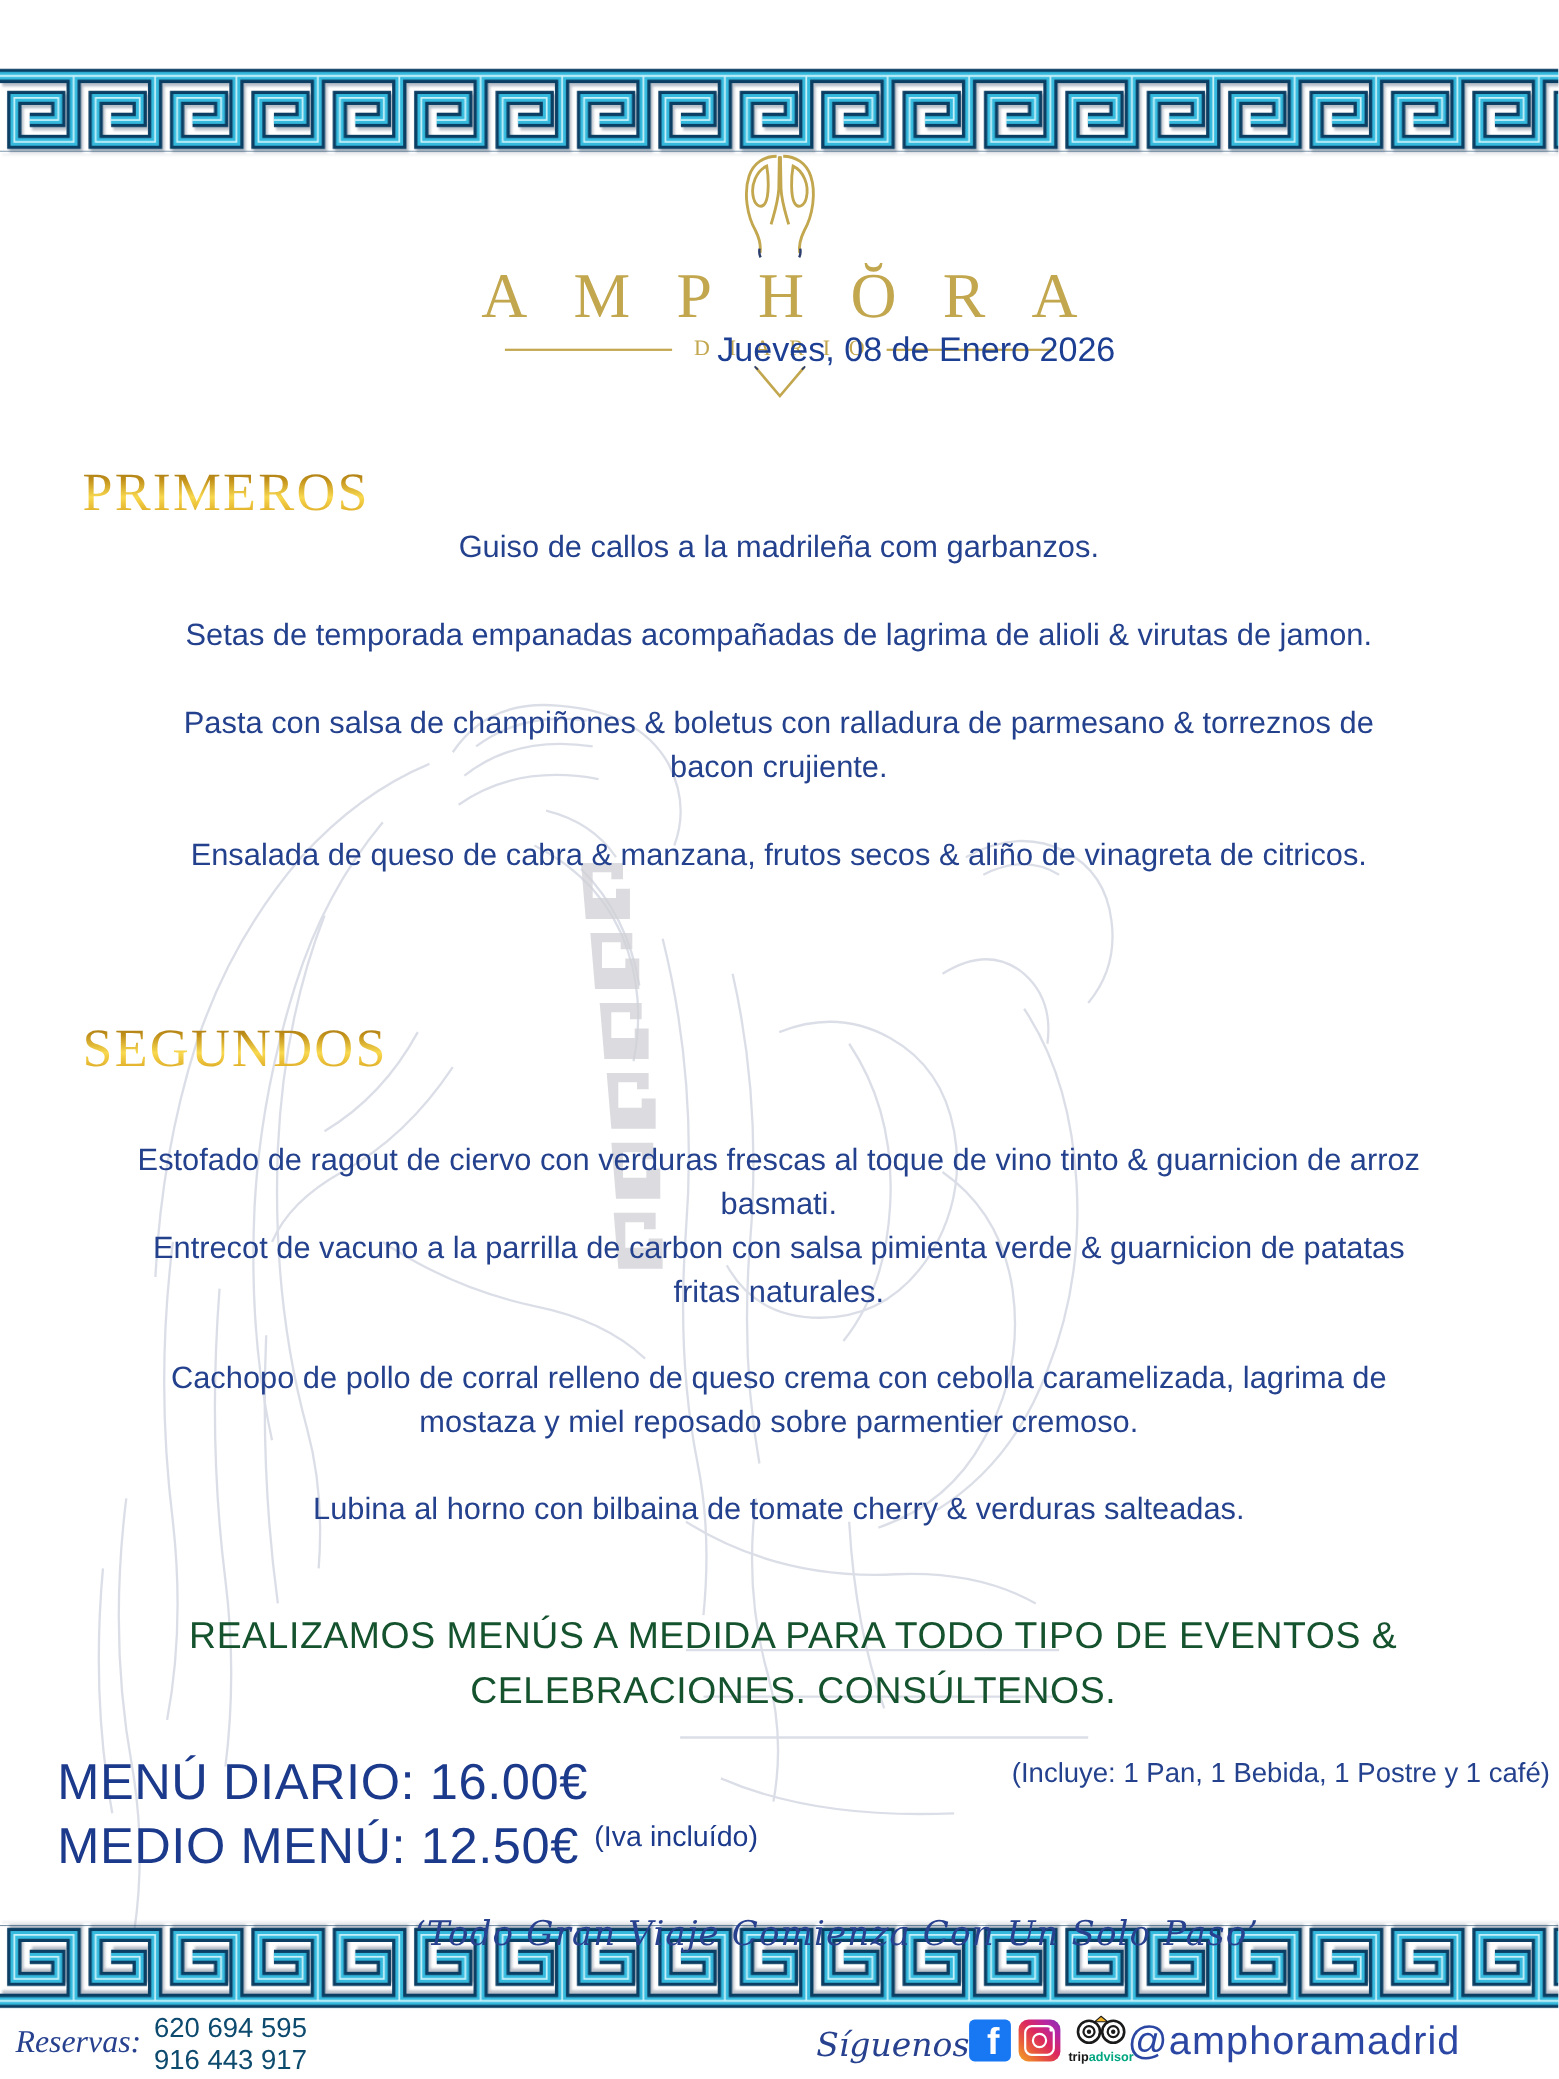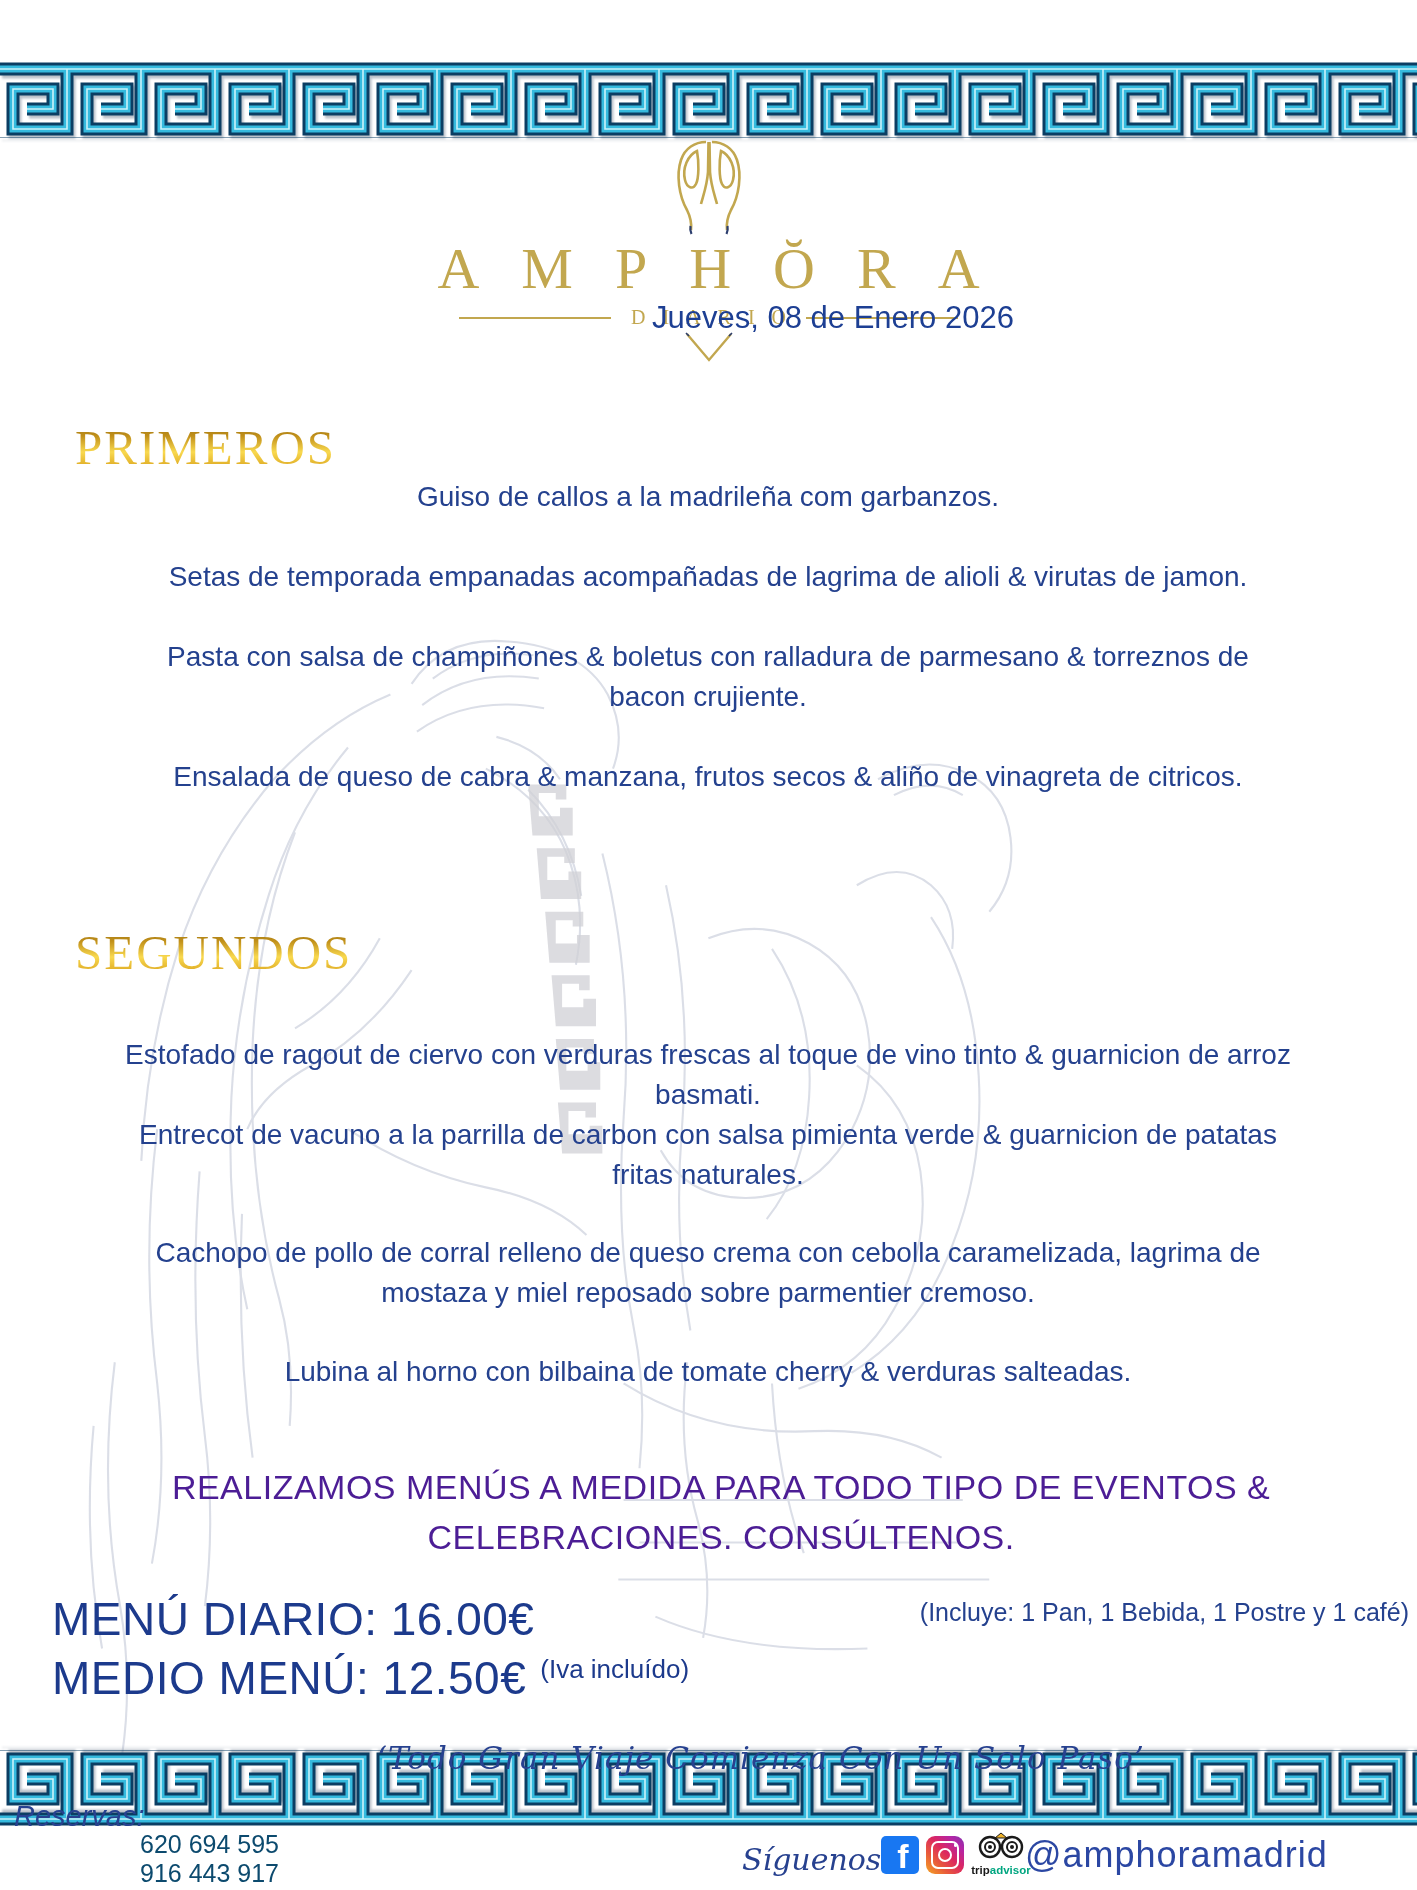--- a/index.html
+++ b/index.html
@@ -39,35 +39,35 @@
   
   .dish{
     position:absolute;left:98px;width:1220px;z-index:2;
     text-align:center;font-size:28px;line-height:40px;color:#24418e;white-space:pre-line;
   }
   .d1{top:477px;} .d2{top:557px;} .d3{top:637px;} .d4{top:757px;}
   .s1{top:995px;margin-top:40px;} .s2{top:1115px;} .s3{top:1233px;} .s4{top:1352px;}
   
   .events-note{
     position:absolute;left:50%;top:1462px;transform:translateX(-49%);width:1260px;z-index:2;
-    text-align:center;font-size:34px;line-height:50px;color:#4c1d95;white-space:pre-line;letter-spacing:.5px;
+    text-align:center;font-size:34px;line-height:50px;color:#14532d;white-space:pre-line;letter-spacing:.5px;
   }
   
   .pricing{position:absolute;left:38px;top:1590px;z-index:2;margin-left:14px;}
   .price-row{font-size:46px;line-height:59px;color:#1c3a8c;white-space:nowrap;letter-spacing:.5px;}
   .vat-note{font-size:26px;position:relative;top:-16px;margin-left:14px;letter-spacing:0;}
   .includes-note{position:absolute;right:8px;top:1598px;font-size:25px;color:#24418e;z-index:2;}
   
   .quote{
     position:absolute;left:0;right:0;top:1740px;margin-left:105px;z-index:2;
     text-align:center;font-family:"DejaVu Serif",serif;font-style:italic;
     font-size:31px;color:#27418f;letter-spacing:1px;
   }
   
-  .reservas{position:absolute;left:14px;top:1800px;font-family:Liberation Sans, sans-serif;font-style:italic;font-size:29px;color:#27418f;z-index:2;}
+  .reservas{position:absolute;left:14px;top:1840px;font-family:Liberation Serif, serif;font-style:italic;font-size:29px;color:#27418f;z-index:2;}
   .phones{position:absolute;left:140px;top:1830px;font-size:25px;line-height:29px;color:#0c4a6e;z-index:2;}
   .siguenos{position:absolute;left:742px;top:1842px;font-family:"DejaVu Serif",serif;font-style:italic;font-size:30px;color:#27418f;z-index:2;}
   .icon{position:absolute;z-index:2;}
   .fb-icon{left:881px;top:1836px;width:38px;height:38px;border-radius:5px;background:#1877f2;
     display:flex;align-items:flex-end;justify-content:center;overflow:hidden;}
   .fb-f{color:#fff;font-size:34px;font-weight:bold;font-family:"Liberation Sans",sans-serif;line-height:36px;margin-right:-6px;}
   .ig-icon{left:926px;top:1836px;width:38px;height:38px;border-radius:9px;
     background:linear-gradient(45deg,#f5a623 0%,#e8593c 30%,#dc2760 55%,#b625a5 80%,#8134af 100%);}
   .ig-frame{position:absolute;left:5px;top:5px;width:24px;height:24px;border:2.5px solid #fff;border-radius:7px;}
   .ig-lens{position:absolute;left:12px;top:12px;width:10px;height:10px;border:2.5px solid #fff;border-radius:50%;}

